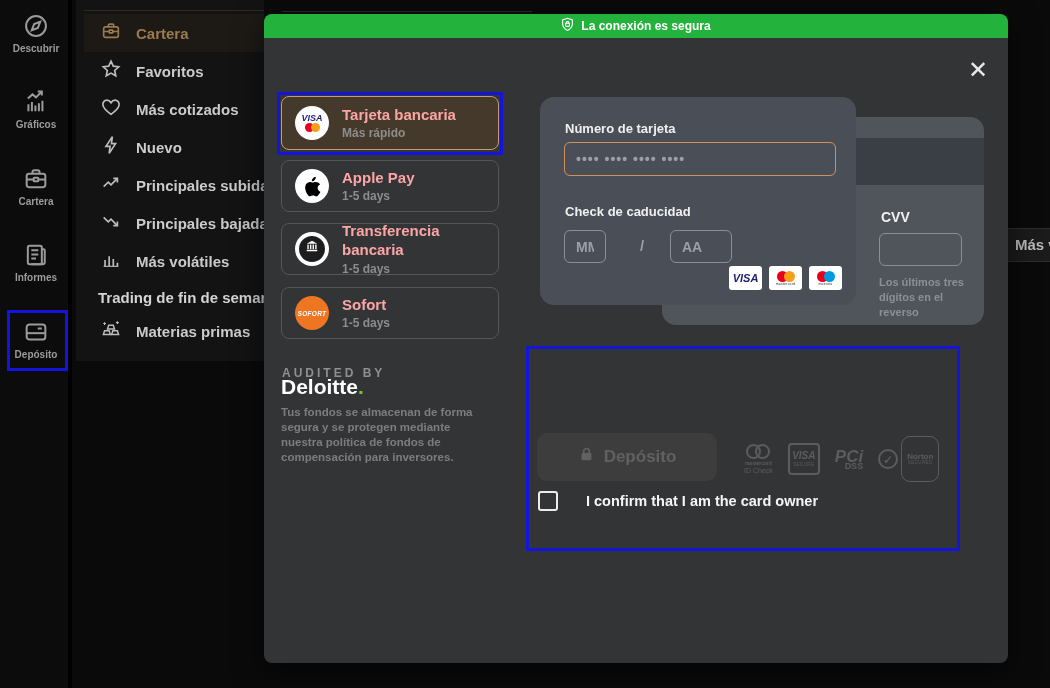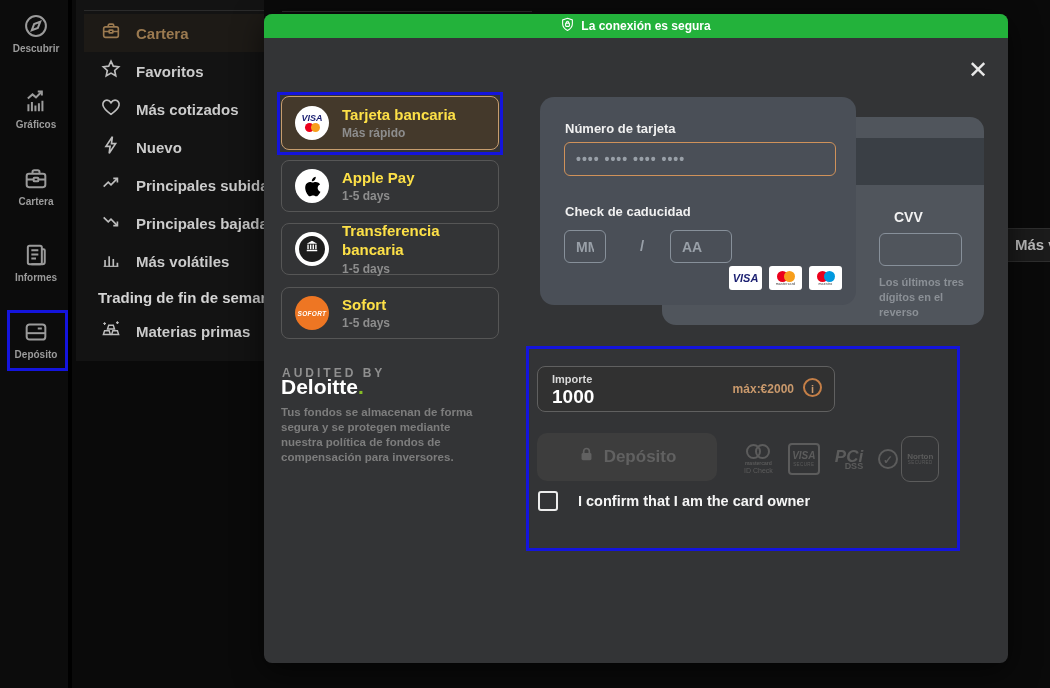--- a/index.html
+++ b/index.html
@@ -27,21 +27,21 @@
   .bg-topline { left:282px; top:11px; width:250px; height:1px; background:#2c2c2c; }
 
   
   .modal { left:264px; top:14px; width:744px; height:649px; background:#333436; border-radius:8px; box-shadow:0 8px 30px rgba(0,0,0,.6); }
   .banner { position:absolute; left:0; top:0; width:744px; height:24px; background:#23b23b; border-radius:8px 8px 0 0; display:flex; align-items:center; justify-content:center; gap:7px; color:#fff; font-size:12px; font-weight:bold; }
   .close-x { position:absolute; left:700px; top:42px; width:28px; height:28px; color:#e8e8e8; font-size:24px; font-weight:normal; text-align:center; line-height:28px; cursor:pointer; }
 
   
   .method { position:absolute; left:17px; width:218px; border:1px solid #565656; border-radius:8px; background:transparent; display:flex; align-items:center; gap:13px; padding-left:13px; cursor:pointer; }
   .method.selected { background:#44392b; border:1.5px solid #c79d6d; }
-  .m-title { font-size:15px; font-weight:bold; color:#fde047; line-height:1.25; }
+  .m-title { font-size:15px; font-weight:bold; color:#fca5a5; line-height:1.25; }
   .m-sub { font-size:12px; font-weight:bold; color:#8d8d8d; margin-top:2px; }
   .m-icon { width:34px; height:34px; border-radius:50%; background:#fff; flex:0 0 34px; display:flex; flex-direction:column; align-items:center; justify-content:center; overflow:hidden; }
   .m-icon.orange { background:#ee7623; }
   .visa-word { color:#1a1f71; font-style:italic; font-weight:bold; font-size:9px; line-height:8px; }
   .mc-circles { display:flex; margin-top:1px; }
   .mc-circles i { width:9px; height:9px; border-radius:50%; display:block; }
   .mc-circles i.r { background:#eb001b; }
   .mc-circles i.o { background:#f79e1b; margin-left:-3px; }
   .bank-inner { width:26px; height:26px; border-radius:50%; background:#1d1d1d; color:#fff; font-size:13px; text-align:center; line-height:26px; }
   .sofort-word { color:#fff; font-style:italic; font-weight:bold; font-size:6.5px; letter-spacing:.3px; }
@@ -62,21 +62,21 @@
   .brand-chip { position:absolute; top:169px; width:33px; height:24px; background:#fff; border-radius:3px; display:flex; flex-direction:column; align-items:center; justify-content:center; }
   .chip-visa { color:#1a1f71; font-style:italic; font-weight:bold; font-size:11px; }
   .chip-circles { display:flex; }
   .chip-circles i { width:11px; height:11px; border-radius:50%; display:block; }
   .chip-circles i.c2 { margin-left:-4px; }
   .chip-tinytext { font-size:3.5px; color:#333; letter-spacing:.2px; }
 
   
   .card-back { position:absolute; left:398px; top:103px; width:322px; height:208px; background:#50555c; border-radius:14px; z-index:2; }
   .mag-stripe { position:absolute; left:0; top:21px; width:322px; height:47px; background:#3a3f45; }
-  .cvv-label { position:absolute; left:219px; top:92px; font-size:14px; font-weight:bold; color:#f2f2f2;margin-left:13px; }
+  .cvv-label { position:absolute; left:219px; top:92px; font-size:14px; font-weight:bold; color:#f2f2f2; }
   .cvv-input { position:absolute; left:217px; top:116px; width:83px; height:33px; }
   .cvv-hint { position:absolute; left:217px; top:158px; width:90px; font-size:11px; font-weight:bold; color:#8b9096; line-height:1.35; }
 
   
   .amount-box { position:absolute; left:273px; top:352px; width:298px; height:46px; border:1px solid #606060; border-radius:8px; background:#313131; }
   .amount-label { position:absolute; left:14px; top:6px; font-size:11px; font-weight:bold; color:#d8d8d8; }
   .amount-input { position:absolute; left:14px; top:19px; width:150px; background:transparent; border:none; outline:none; color:#fff; font-size:19px; font-weight:bold; font-family:"Liberation Sans",sans-serif; }
   .amount-max { position:absolute; right:40px; top:15px; font-size:12px; font-weight:bold; color:#c9996c; }
   .info-circle { position:absolute; right:12px; top:11px; width:19px; height:19px; border:2px solid #c craft; border:2px solid #c57f47; border-radius:50%; color:#c99a6e; font-size:11px; font-weight:bold; text-align:center; line-height:19px; }
   .deposit-btn { position:absolute; left:273px; top:419px; width:180px; height:48px; background:#3d3d3d; border:none; border-radius:10px; color:#616161; font-size:17px; font-weight:bold; display:flex; align-items:center; justify-content:center; gap:9px; cursor:default; font-family:"Liberation Sans",sans-serif; }
@@ -90,21 +90,21 @@
   .badge-visa-box { width:32px; height:32px; border:2px solid #5c5c5c; border-radius:4px; display:flex; flex-direction:column; align-items:center; justify-content:center; }
   .badge-visa-box .v { font-style:italic; font-weight:bold; font-size:10px; }
   .badge-visa-box .s { font-size:4.5px; margin-top:2px; letter-spacing:.4px; }
   .badge-pci .p { font-size:17px; font-weight:bold; font-style:italic; }
   .badge-pci .d { font-size:9px; font-weight:bold; margin-top:-3px; align-self:flex-end; }
   .badge-norton { flex-direction:row; gap:3px; align-items:center; }
   .norton-circ { width:20px; height:20px; border:2px solid #5c5c5c; border-radius:50%; font-size:12px; font-weight:bold; text-align:center; line-height:18px; }
   .norton-oval { border:1.5px solid #5c5c5c; border-radius:9px; padding:16px 5px; display:flex; flex-direction:column; align-items:center; }
   .norton-oval .n1 { font-size:8px; font-weight:bold; }
   .norton-oval .n2 { font-size:4.5px; letter-spacing:.4px; }
-  .confirm-row { position:absolute; left:274px; top:477px; display:flex; align-items:center; gap:20px; }
+  .confirm-row { position:absolute; left:274px; top:477px; display:flex; align-items:center; gap:28px; }
   .checkbox { width:20px; height:20px; border:2px solid #ececec; border-radius:3px; background:transparent; cursor:pointer; }
   .confirm-label { font-size:14.5px; font-weight:bold; color:#f5f5f5; }
 
   
   .anno { position:absolute; border:3px solid #1414dd; pointer-events:none; z-index:50; }
 </style>
 </head>
 <body>
 
 <div class="abs sidebar">
@@ -339,26 +339,20 @@
     </span>
     <span class="brand-chip" style="left:269px">
       <span class="chip-circles">
           <i style="background:#eb001b"></i>
           <i class="c2" style="background:#0099df"></i>
         </span>
       <span class="chip-tinytext">maestro</span>
     </span>
   </div>
 
-  <div class="amount-box">
-    <div class="amount-label">Importe</div>
-    <input class="amount-input" value="1000" style="">
-    <div class="amount-max">máx:€2000</div>
-    <div class="info-circle">i</div>
-  </div>
 
   <button class="deposit-btn">
     <span><svg width="17" height="17" viewBox="0 0 24 24" fill="#616161">
           <rect x="5" y="10" width="14" height="10" rx="2"></rect>
           <path d="M8 10 V7.5 a4 4 0 0 1 8 0 V10" fill="none" stroke="#616161" stroke-width="2.4"></path>
         </svg></span>
     <span>Depósito</span>
   </button>
 
   <div class="badges-row">

